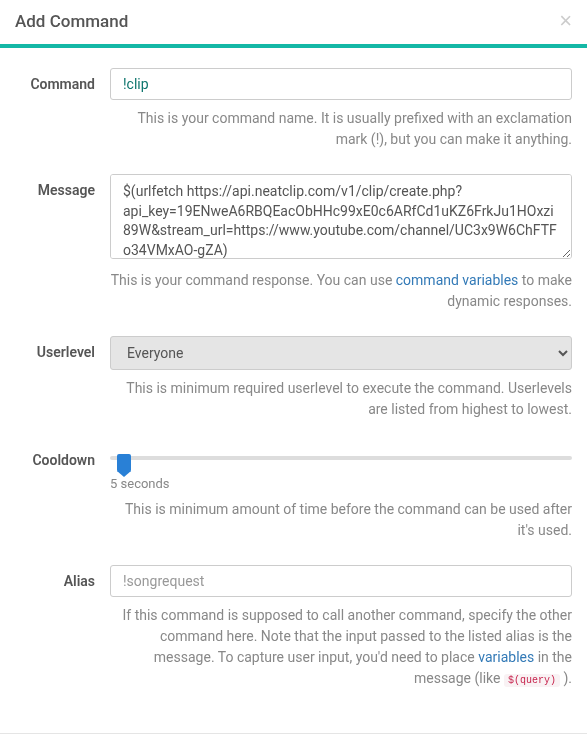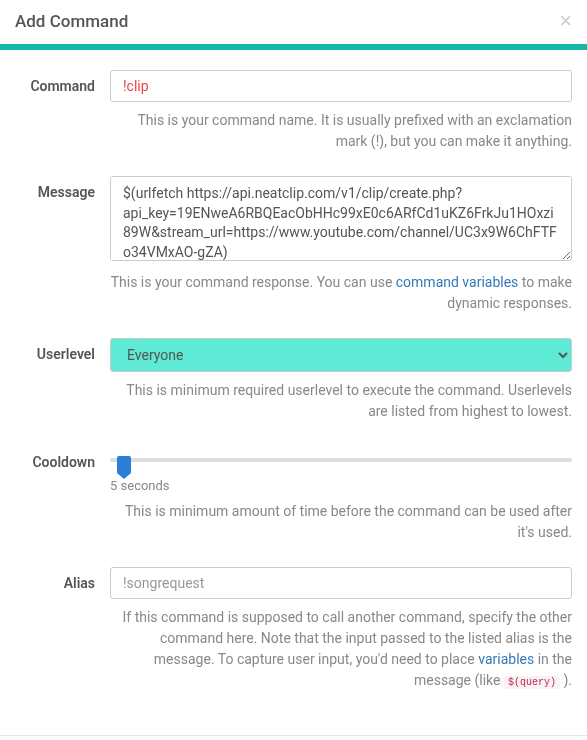--- a/index.html
+++ b/index.html
@@ -12,21 +12,21 @@
       font-size: 14px;
       color: #555;
       background: #fff;
       width: 587px;
     }
     .modal {
       width: 587px;
     }
     .modal-header {
       padding: 10px 15px 12px 15px;
-      border-bottom: 6px solid #14b8a6;
+      border-bottom: 4px solid #14b8a6;
       display: flex;
       justify-content: space-between;
       align-items: center;
     }
     .modal-title {
       font-size: 17px;
       font-weight: 500;
       color: #555;
     }
     .close-btn {
@@ -56,21 +56,21 @@
     }
     .form-control-wrap {
       flex: 1;
     }
     .form-input {
       width: 100%;
       padding: 7px 12px;
       border: 1px solid #ccc;
       border-radius: 3px;
       font-size: 14px;
-      color: #ef4444;
+      color: #0f766e;
       font-family: inherit;
     }
     .form-input::placeholder {
       color: #999;
     }
     .form-textarea {
       width: 100%;
       padding: 7px 12px;
       border: 1px solid #ccc;
       border-radius: 3px;
@@ -81,21 +81,21 @@
       min-height: 85px;
       line-height: 1.4;
     }
     .form-select {
       width: 100%;
       padding: 7px 12px;
       border: 1px solid #ccc;
       border-radius: 3px;
       font-size: 14px;
       color: #555;
-      background: #5eead4;
+      background: #e5e5e5;
       font-family: inherit;
     }
     .help-text {
       margin-top: 8px;
       margin-bottom: 18px;
       font-size: 14px;
       color: #888;
       line-height: 1.5;
       text-align: right;
     }

